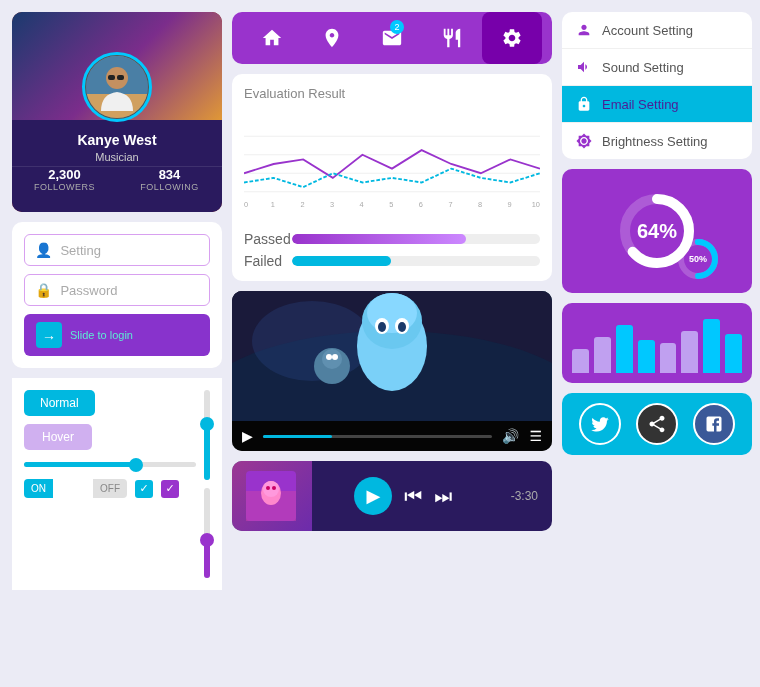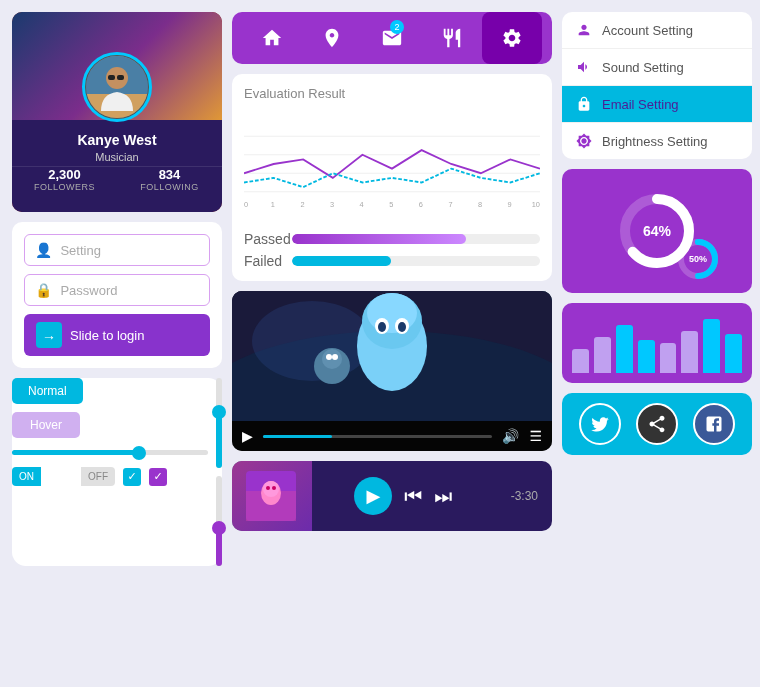--- a/index.html
+++ b/index.html
@@ -153,28 +153,29 @@
       border-radius: 4px;
       width: 26px;
       height: 26px;
       display: flex;
       align-items: center;
       justify-content: center;
       color: #fff;
       font-size: 14px;
     }
     .slide-label {
-      color: #ffffff;
-      font-size: 13px;
+      color: #5eead4;
+      font-size: 11px;
     }
 
     
     .controls-panel {
       background: #fff;
-      border-radius: 14px;
+      border-radius: 0;
+      padding: 12px;
       display: flex;
       flex-direction: column;
       gap: 8px;
     }
     .btn-row {
       display: flex;
       gap: 8px;
       align-items: center;
     }
     .btn-normal {
@@ -483,21 +484,21 @@
       position: relative;
       width: 80px;
       height: 80px;
     }
     .donut-center {
       position: absolute;
       top: 50%;
       left: 50%;
       transform: translate(-50%, -50%);
       color: #fff;
-      font-size: 14px;
+      font-size: 20px;
       font-weight: bold;
     }
 
     
     .bar-chart-card {
       background: #9933cc;
       border-radius: 10px;
       padding: 10px;
     }
     .bars-container {

